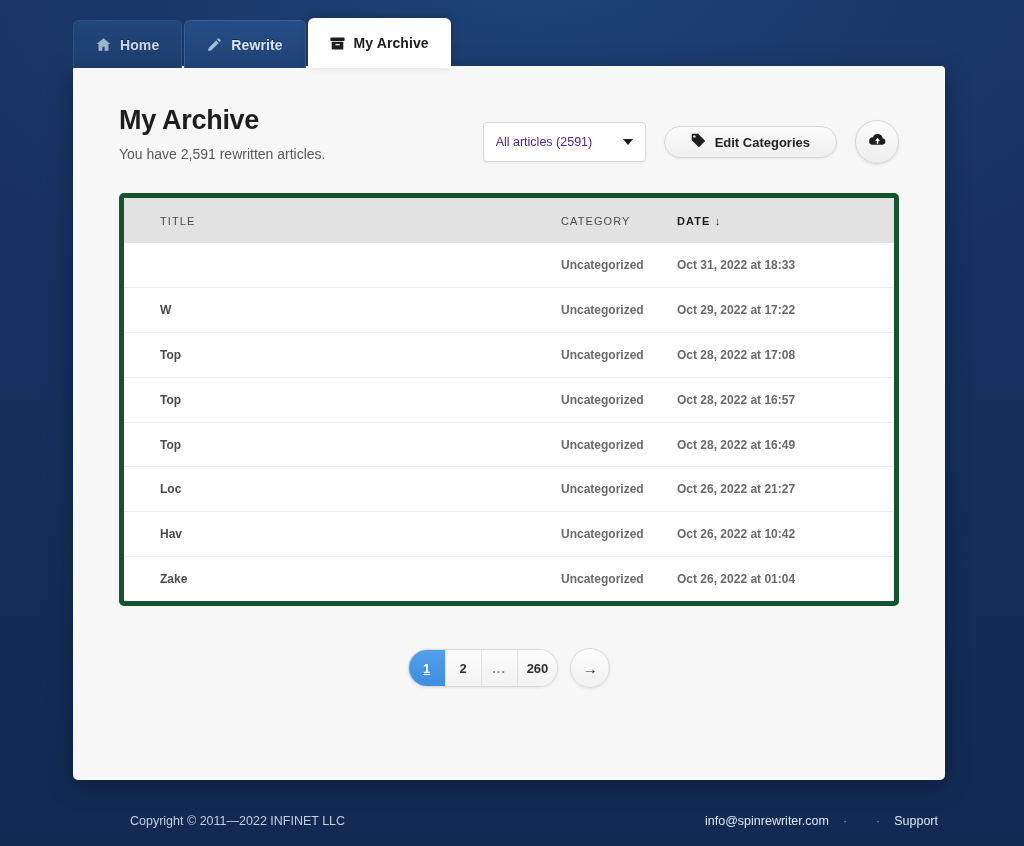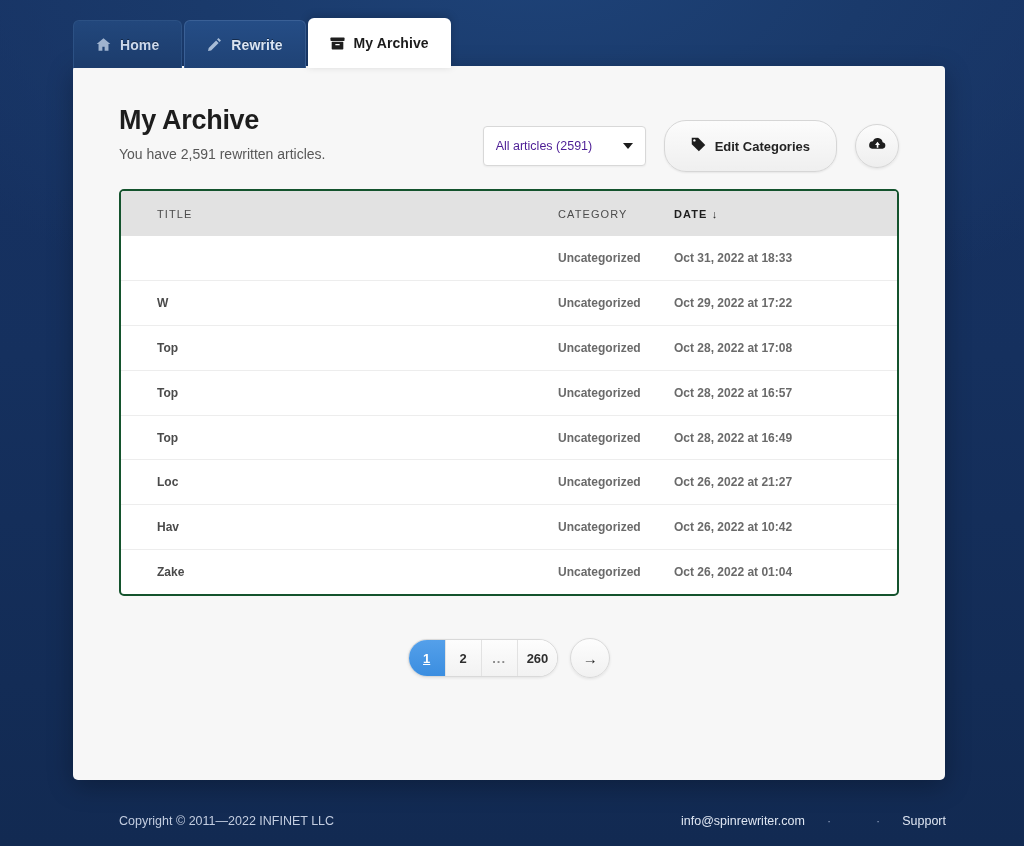--- a/index.html
+++ b/index.html
@@ -132,21 +132,21 @@
   .select-caret {
     position: absolute;
     right: 12px;
     width: 0; height: 0;
     border-left: 5px solid transparent;
     border-right: 5px solid transparent;
     border-top: 6px solid #1c1c1c;
   }
 
   .btn-pill {
-    height: 52px;
+    height: 32px;
     background: linear-gradient(180deg,#fcfcfc 0%, #efefef 100%);
     border: 1px solid #d6d6d6;
     border-radius: 22px;
     display: flex;
     align-items: center;
     justify-content: center;
     gap: 9px;
     padding: 4px 26px;
     font-size: 13px;
     font-weight: bold;
@@ -160,23 +160,23 @@
     border-radius: 50%;
     background: linear-gradient(180deg,#fcfcfc 0%, #eeeeee 100%);
     border: 1px solid #d6d6d6;
     display: flex; align-items: center; justify-content: center;
     cursor: pointer;
     box-shadow: 0 1px 3px rgba(0,0,0,.09);
   }
 
   
   .tbl-wrap {
-    margin-top: 17px;
+    margin-top: 29px;
     background: #fff;
-    border: 2px solid #14532d;
+    border: 5px solid #14532d;
     border-radius: 5px;
     overflow: hidden;
   }
   table { width: 100%; border-collapse: collapse; }
 
   thead th {
     background: #e2e2e2;
     height: 45px;
     font-size: 11px;
     letter-spacing: 1.1px;
@@ -254,22 +254,22 @@
   .footer {
     position: absolute;
     left: 0; right: 0;
     top: 806px;
     height: 30px;
     display: flex;
     align-items: center;
     font-size: 12.5px;
     color: #c3cde0;
   }
-  .foot-left  { position: absolute; left: 119px; }
-  .foot-right { position: absolute; right: 78px; display: flex; align-items: center; gap: 8px; padding-left: 28px; }
+  .foot-left  { position: absolute; left: 130px; }
+  .foot-right { position: absolute; right: 86px; display: flex; align-items: center; gap: 0; padding-left: 28px; }
   .foot-right a { color: #dfe6f2; text-decoration: none; cursor: pointer; }
   .foot-sep { padding: 0 14px; color: #8fa0bd; }
   .foot-blank { display: inline-block; min-width: 1px; }
 </style>
 </head>
 <body>
 
 <div class="tabbar">
 
   <div class="tab tab-home">

